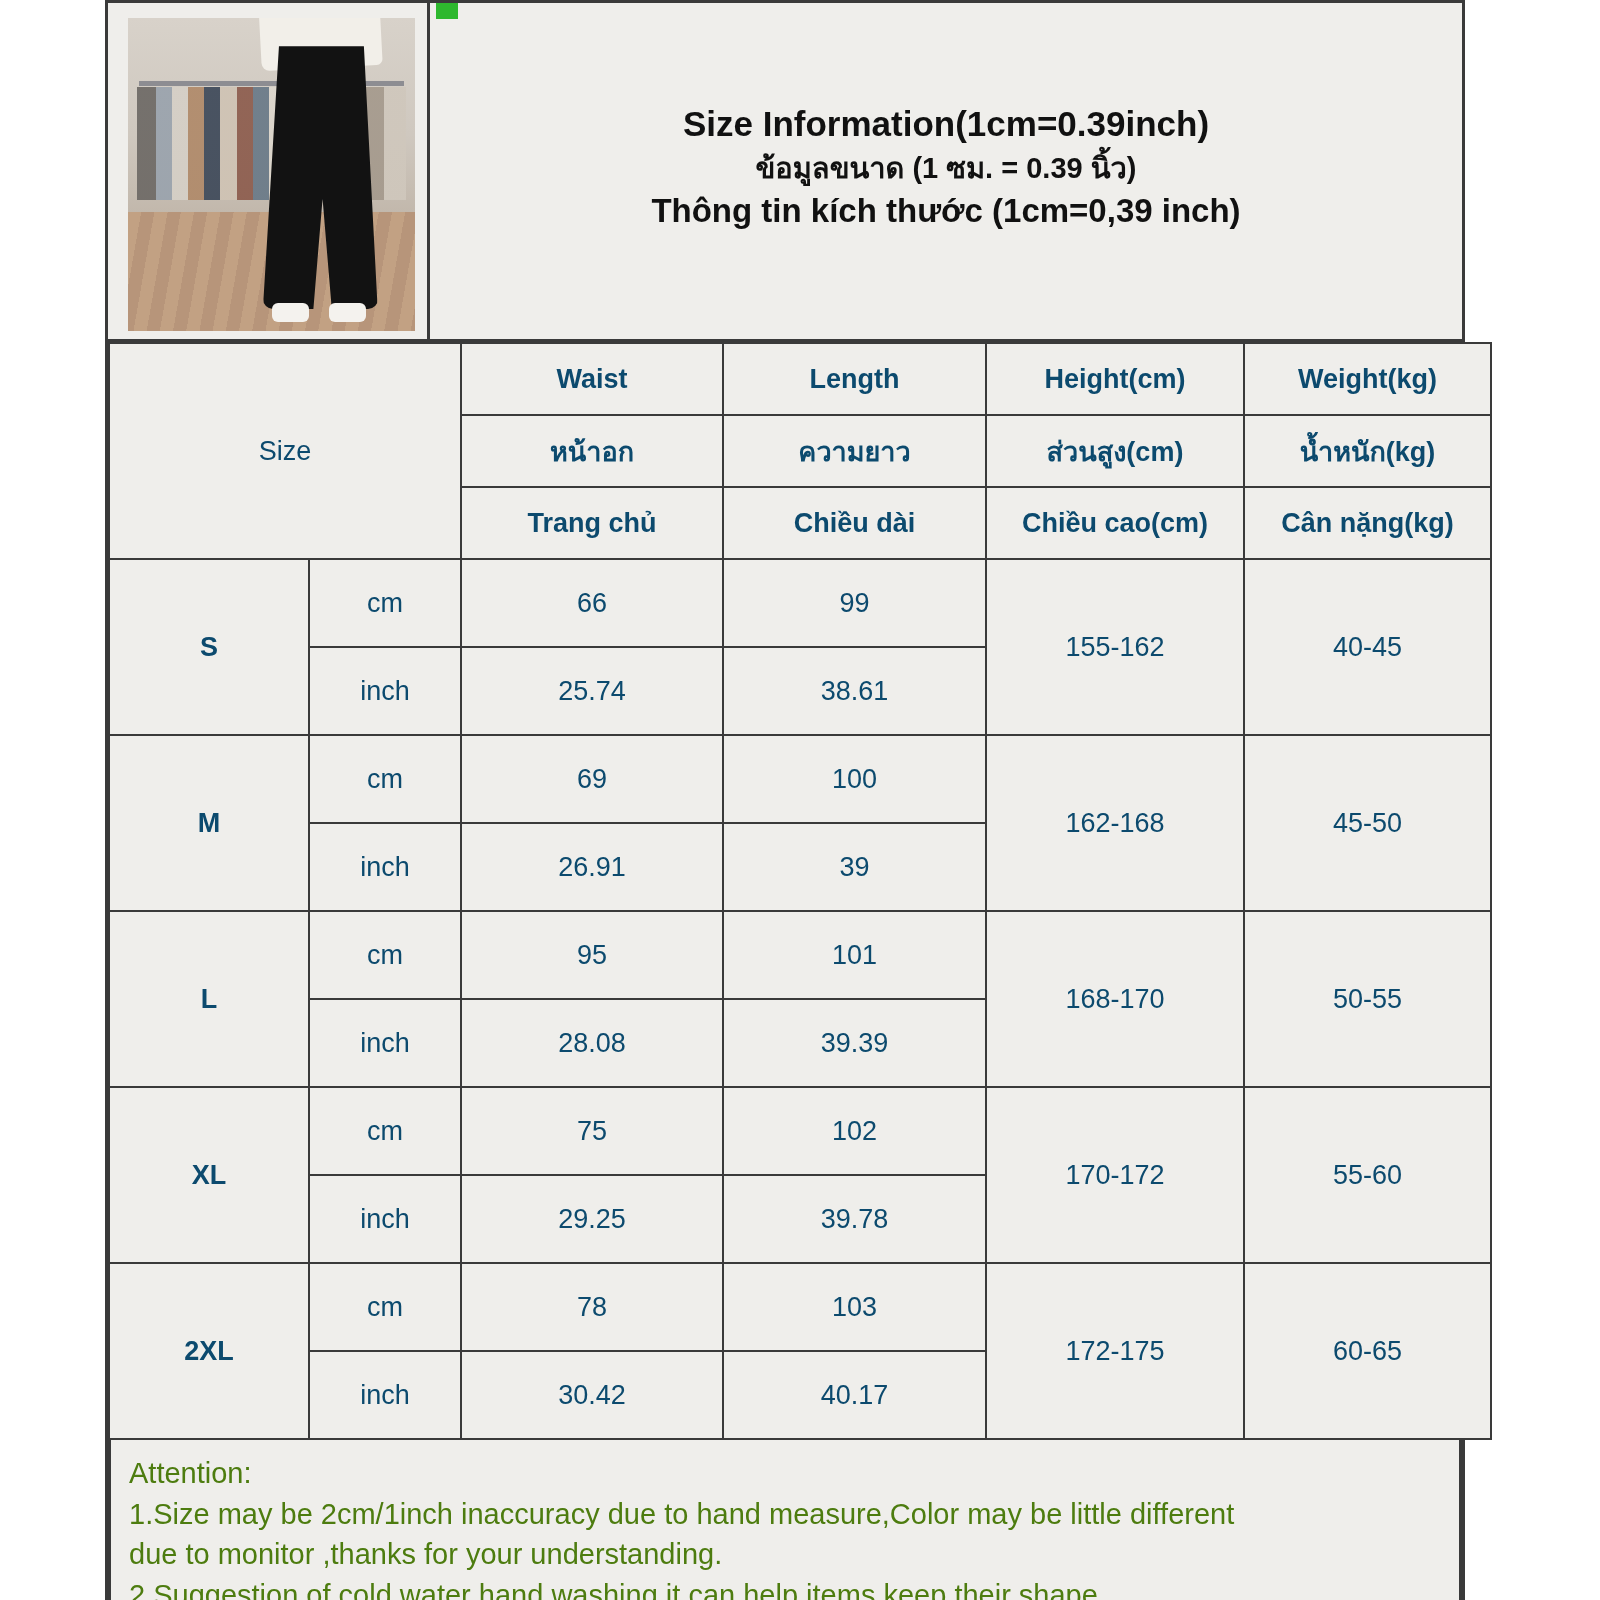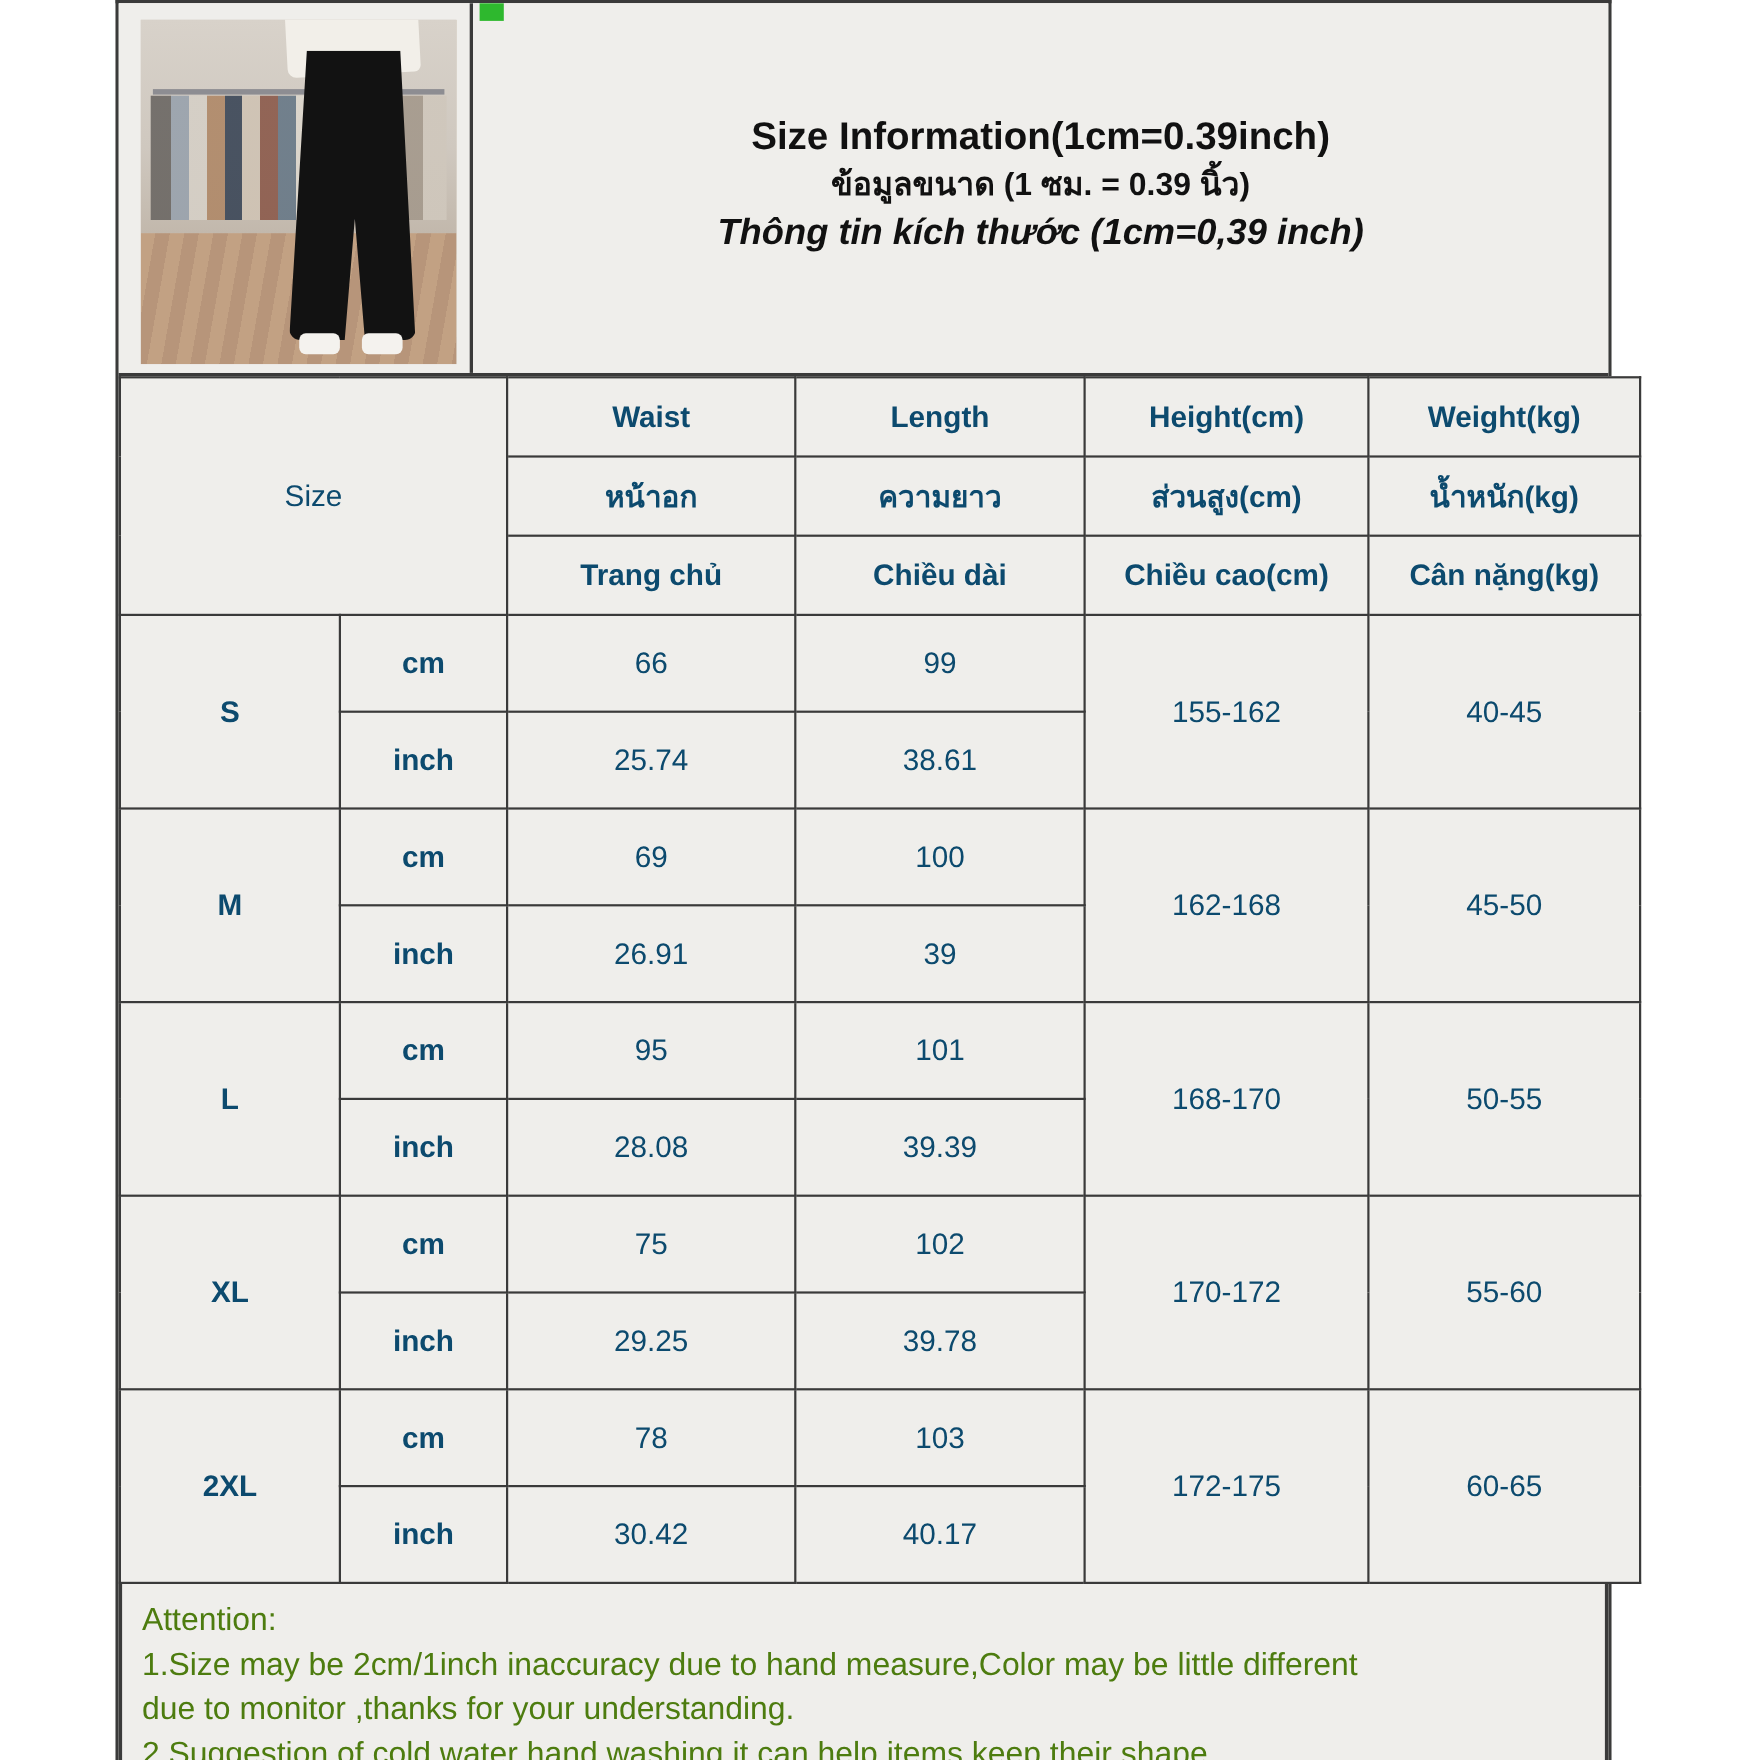--- a/index.html
+++ b/index.html
@@ -117,21 +117,21 @@
     background: #2eb82e;
   }
   .title-line {
     font-weight: bold;
     color: #111;
     text-align: center;
     line-height: 1.38;
   }
   .t1 { font-size: 35px; }
   .t2 { font-size: 29px; }
-  .t3 { font-size: 33px; font-style: italic; }
+  .t3 { font-size: 33px; }
 
   
   table.size-table {
     border-collapse: collapse;
     width: 100%;
     table-layout: fixed;
     background: #efeeeb;
   }
   table.size-table td, table.size-table th {
     border: 2px solid #3a3a3a;
@@ -153,21 +153,21 @@
     font-weight: bold;
     background: #e4e2dd;
     height: 58px;
   }
   .hdr-size {
     font-weight: normal;
     font-size: 46px;
     background: #e4e2dd;
   }
   .unit-cell {
-    font-weight: bold;
+    font-weight: normal;
     background: #e9e7e3;
     height: 74px;
   }
   .size-label {
     font-weight: bold;
     font-size: 32px;
     background: #e2e0db;
   }
   .val { font-size: 31px; }
   .hv  { font-size: 30px; }

